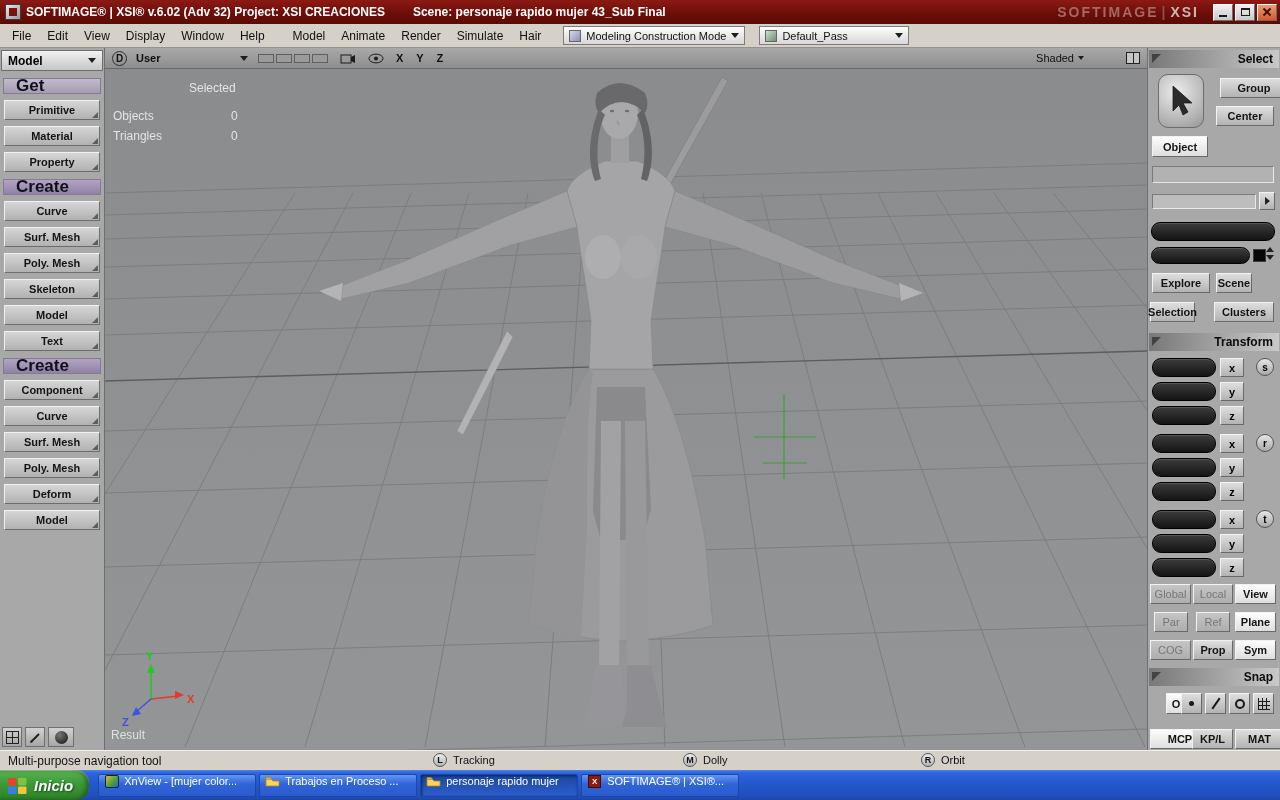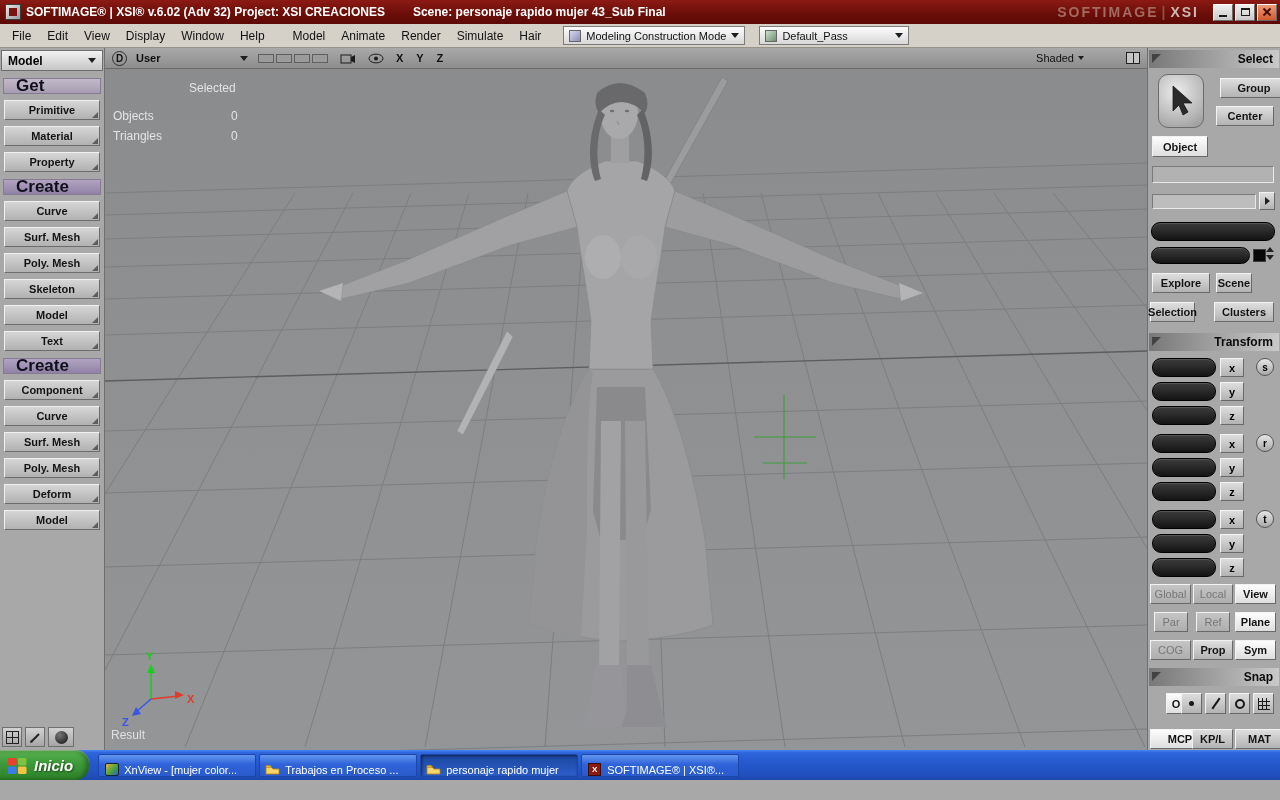--- a/index.html
+++ b/index.html
@@ -97,21 +97,21 @@
   
   .statusbar { height:20px; background:#d5d1c9; border-top:1px solid #f2efe9; position:relative; color:#111; }
   .sb-text { position:absolute; left:8px; top:3px; font-size:12px; }
   .hint { position:absolute; top:2px; display:flex; align-items:center; gap:6px; font-size:11px; }
   .hb { width:14px; height:14px; border-radius:50%; background:linear-gradient(#ececec,#b5b5b5); border:1px solid #555; display:flex; align-items:center; justify-content:center; font-size:9px; font-weight:bold; }
 
   
   .taskbar { height:30px; background:linear-gradient(180deg,#4a85f3 0%,#2e65dd 9%,#2458cb 45%,#2150bd 85%,#1d47a8 100%); display:flex; align-items:center; position:relative; }
   .start-btn { height:30px; background:linear-gradient(180deg,#5cb452 0%,#3c9a38 45%,#2d8128 100%); border-radius:0 13px 13px 0; display:flex; align-items:center; gap:6px; padding:0 16px 0 7px; color:#fff; font-weight:bold; font-style:italic; font-size:15px; text-shadow:1px 1px 2px #1c4a1a; box-shadow:inset -3px 0 5px rgba(0,0,0,.35), inset 0 1px 1px rgba(255,255,255,.4); flex:none; }
   .task-items { display:flex; align-items:center; margin-left:9px; gap:3px; }
-  .task-item { width:158px; height:23px; border-radius:2px; background:linear-gradient(#6296f0,#2f63d8 45%,#2a5bcd); border:1px solid #1c46a8; color:#fff; font-size:11px; display:flex; align-items:flex-end; gap:5px; padding:0 5px; white-space:nowrap; overflow:hidden; }
+  .task-item { width:158px; height:23px; border-radius:2px; background:linear-gradient(#6296f0,#2f63d8 45%,#2a5bcd); border:1px solid #1c46a8; color:#fff; font-size:11px; display:flex; align-items:flex-start; gap:5px; padding:0 5px; white-space:nowrap; overflow:hidden; }
   .task-item.active { background:linear-gradient(#1b479f,#2c5ecb); box-shadow:inset 1px 1px 3px rgba(0,0,0,.55); }
   .ti-label { overflow:hidden; }
   .ti-ic { width:15px; height:13px; flex:none; display:flex; align-items:center; justify-content:center; }
   .xnview-ic { width:14px; height:13px; border-radius:2px; background:linear-gradient(135deg,#e8b23a 0%,#4aa33c 55%,#2a62c8 100%); border:1px solid #123; }
   .xsi-ic { width:13px; height:13px; background:#8b1a12; border:1px solid #3c0c08; color:#fff; font-size:8px; font-weight:bold; display:flex; align-items:center; justify-content:center; }
   .tray { position:absolute; right:0; top:0; height:30px; display:flex; align-items:center; gap:7px; padding:0 12px 0 10px; background:linear-gradient(180deg,#3a78ec,#2356c8 50%,#1d49ad); border-left:1px solid #173c97; box-shadow:inset 1px 0 0 #5d8df0; color:#fff; font-size:11px; }
   .tray-chev { width:14px; height:14px; border-radius:50%; background:linear-gradient(#dce9ff,#9cc0f8); display:flex; align-items:center; justify-content:center; }
   .chev-left { width:0; height:0; border-top:3px solid transparent; border-bottom:3px solid transparent; border-right:4px solid #1d49ad; }
   .tray-dot { width:12px; height:12px; border-radius:50%; }
 </style>
@@ -465,20 +465,35 @@
       <div class="snap-btn" style="left:105px;top:645px">
           <span class="sh-grid"></span>
         </div>
 
       <div class="rp-btn active" style="left:2px;top:681px;width:60px">MCP</div>
       <div class="rp-btn" style="left:44px;top:681px;width:41px">KP/L</div>
       <div class="rp-btn" style="left:87px;top:681px;width:49px">MAT</div>
     </div>
   </div>
 
+  <div class="statusbar">
+    <span class="sb-text">Multi-purpose navigation tool</span>
+    <div class="hint" style="left:433px">
+      <span class="hb">L</span>
+      <span>Tracking</span>
+    </div>
+    <div class="hint" style="left:683px">
+      <span class="hb">M</span>
+      <span>Dolly</span>
+    </div>
+    <div class="hint" style="left:921px">
+      <span class="hb">R</span>
+      <span>Orbit</span>
+    </div>
+  </div>
 
   <div class="taskbar">
     <div class="start-btn">
       <svg width="21" height="19" viewBox="0 0 22 20">
         <rect x="1" y="2" width="9" height="8" rx="1.5" fill="#e8412e"></rect>
         <rect x="11.5" y="2" width="9" height="8" rx="1.5" fill="#7ec242"></rect>
         <rect x="1" y="11" width="9" height="8" rx="1.5" fill="#3a7de8"></rect>
         <rect x="11.5" y="11" width="9" height="8" rx="1.5" fill="#f5c242"></rect>
       </svg>
       <span>Inicio</span>

